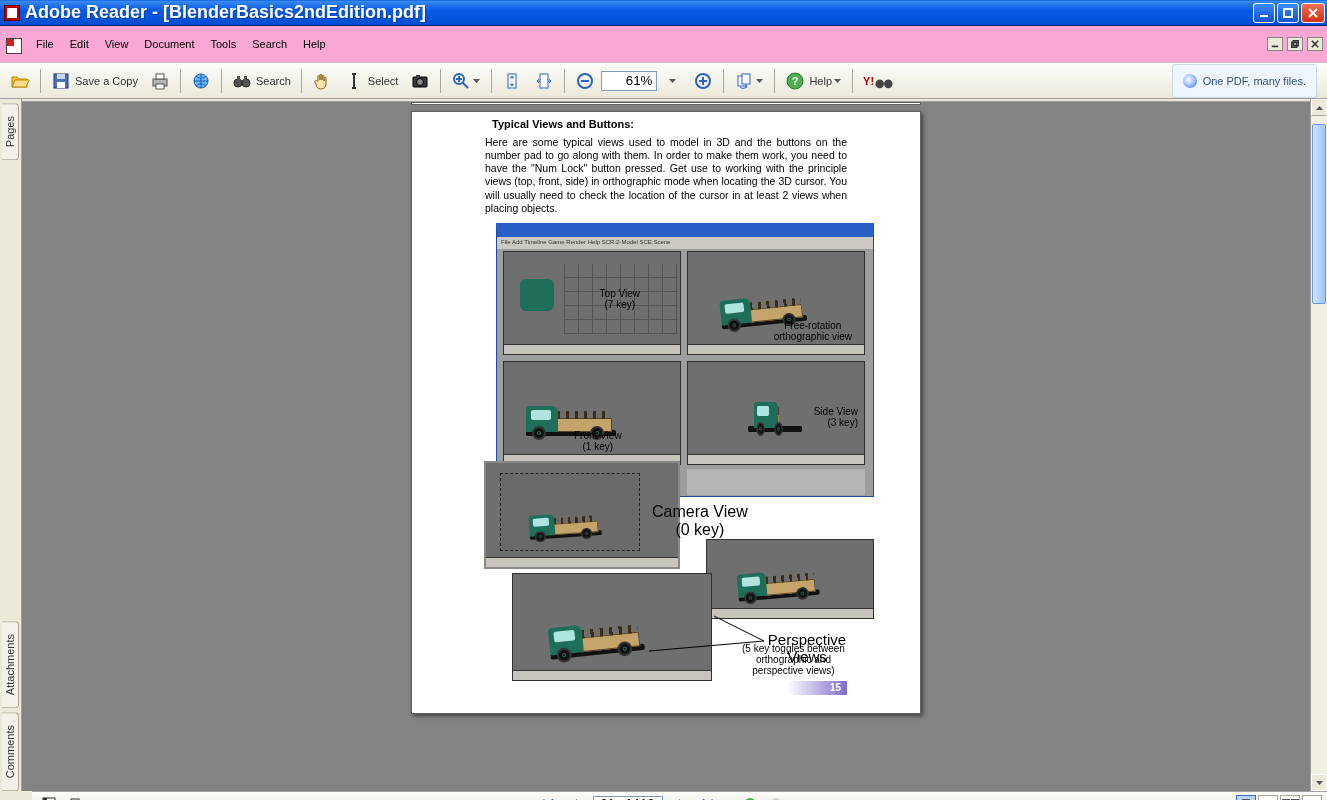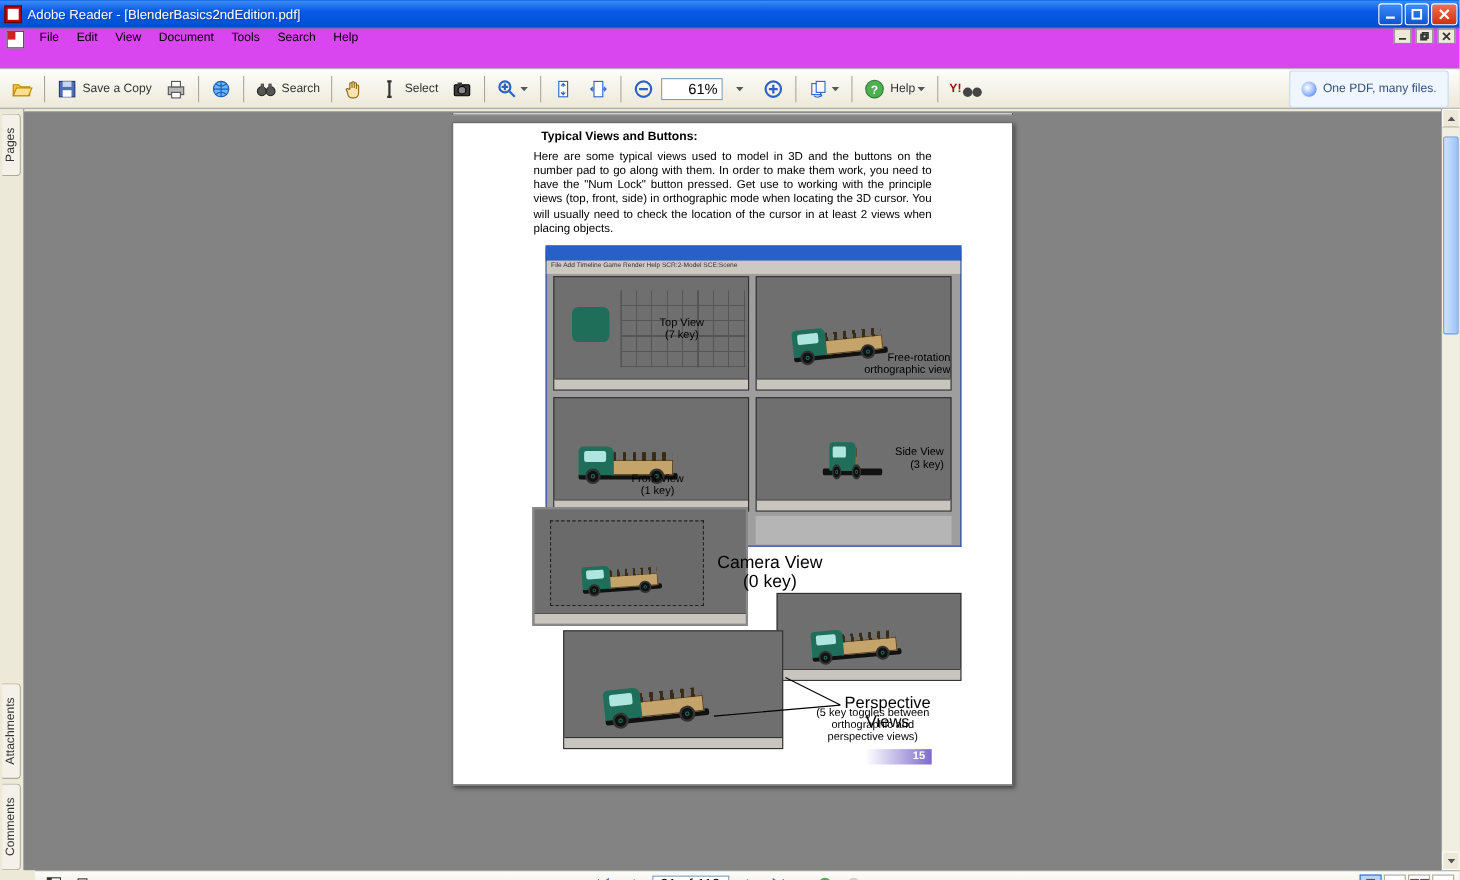--- a/index.html
+++ b/index.html
@@ -4,29 +4,29 @@
 <style>
 *{margin:0;padding:0;box-sizing:border-box;-webkit-font-smoothing:antialiased;}
 html,body{width:1327px;height:800px;font-family:Tahoma,Arial,sans-serif;font-size:11px;overflow:hidden;background:#ECE9D8;}
 
 
 .titlebar{height:26px;background:linear-gradient(to bottom,#0A246A 0%,#3A6EA5 5%,#0A246A 100%);
   background:linear-gradient(to bottom,#0058E0 0%,#3A8AF0 4%,#0A5AE8 40%,#004FD0 100%);
   color:#fff;display:flex;align-items:center;padding:0 2px 0 4px;border-bottom:1px solid #002478;}
 .titlebar .app-icon{width:16px;height:16px;margin-right:5px;background:#B80000;border:1px solid #650000;position:relative;}
 .titlebar .app-icon:after{content:"";position:absolute;left:2px;top:2px;right:2px;bottom:2px;background:#fff;}
-.titlebar .title-text{flex:1;font-weight:normal;font-size:12px;text-shadow:1px 1px 0 rgba(0,0,0,.25);}
+.titlebar .title-text{flex:1;font-weight:bold;font-size:18px;text-shadow:1px 1px 0 rgba(0,0,0,.25);}
 .winbtns{display:flex;gap:2px;}
 .winbtn{width:22px;height:20px;border:1px solid #fff;border-radius:3px;display:flex;align-items:center;justify-content:center;color:#fff;font-size:12px;cursor:default;}
 .winbtn.min,.winbtn.max{background:linear-gradient(#3D8AFF,#1054CC);}
 .winbtn.close{background:linear-gradient(#F07050,#D03010);width:24px;}
 .winbtn svg{width:10px;height:10px;stroke:#fff;stroke-width:2;fill:none;}
 
 
-.menubar{height:22px;background:#d946ef;border-bottom:1px solid #C0C0C0;display:flex;align-items:flex-end;padding:18px 2px;}
+.menubar{height:22px;background:#f9a8d4;border-bottom:1px solid #C0C0C0;display:flex;align-items:center;padding:18px 2px;}
 .menubar .pdf-ico{width:16px;height:16px;margin:3px 6px 0 4px;background:#fff;border:1px solid #444;position:relative;}
 .menubar .pdf-ico:after{content:"";position:absolute;left:0;top:0;width:7px;height:7px;background:#D02020;}
 .menuitem{padding:4px 8px;color:#000;}
 .menubar .spacer{flex:1;}
 .mdi-btn{width:16px;height:14px;margin:4px 2px;border:1px solid #888;background:#ECE9D8;display:flex;align-items:center;justify-content:center;}
 .mdi-btn svg{width:8px;height:8px;stroke:#333;stroke-width:2;fill:none;}
 
 
 .toolbar{height:36px;background:linear-gradient(#FDFDFB,#ECE9D8);border-bottom:1px solid #A0A0A0;
   display:flex;align-items:center;padding:0 4px;}
@@ -382,21 +382,21 @@
                 <div class="strip"></div>
               </div>
               <div class="pane" style="left:190px;top:14px;width:178px;height:104px">
                 <div class="truck" style="left:30px;top:34px;transform:scale(.95) rotate(-6deg)">
                     <div class="chassis"></div>
                     <div class="bed"></div>
                     <div class="cab"></div>
                     <div class="wheel w1"></div>
                     <div class="wheel w2"></div>
                   </div>
-                <div class="caption" style="right:0;bottom:12px;white-space:pre;text-align:right">Free-rotation
+                <div class="caption" style="right:12px;bottom:12px;white-space:pre;">Free-rotation
 orthographic view</div>
                 <div class="strip"></div>
               </div>
               <div class="pane" style="left:6px;top:124px;width:178px;height:104px">
                 <div class="truck" style="left:22px;top:34px">
                     <div class="chassis"></div>
                     <div class="bed"></div>
                     <div class="cab"></div>
                     <div class="wheel w1"></div>
                     <div class="wheel w2"></div>

